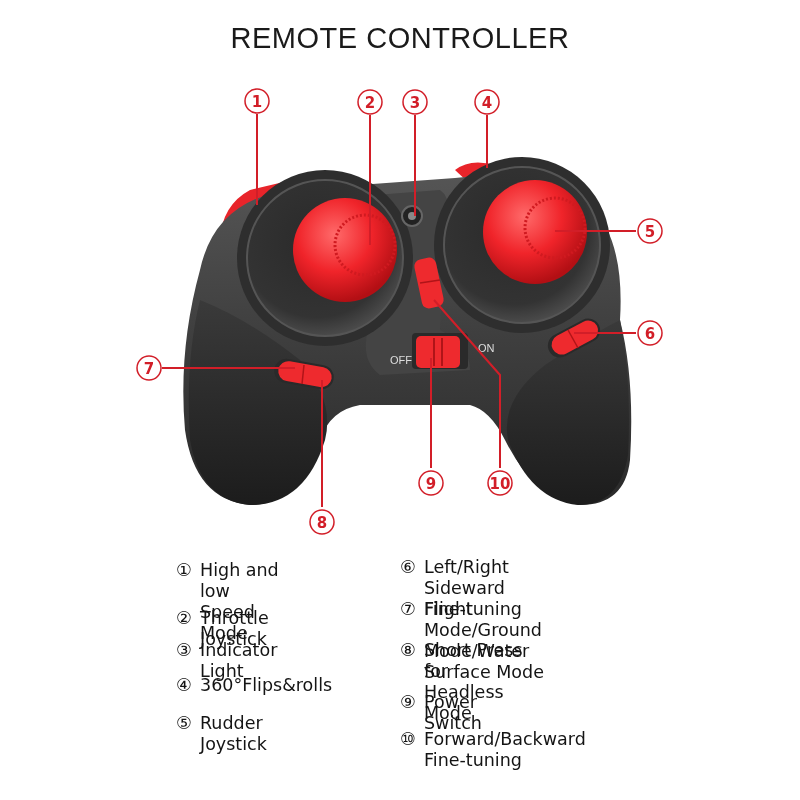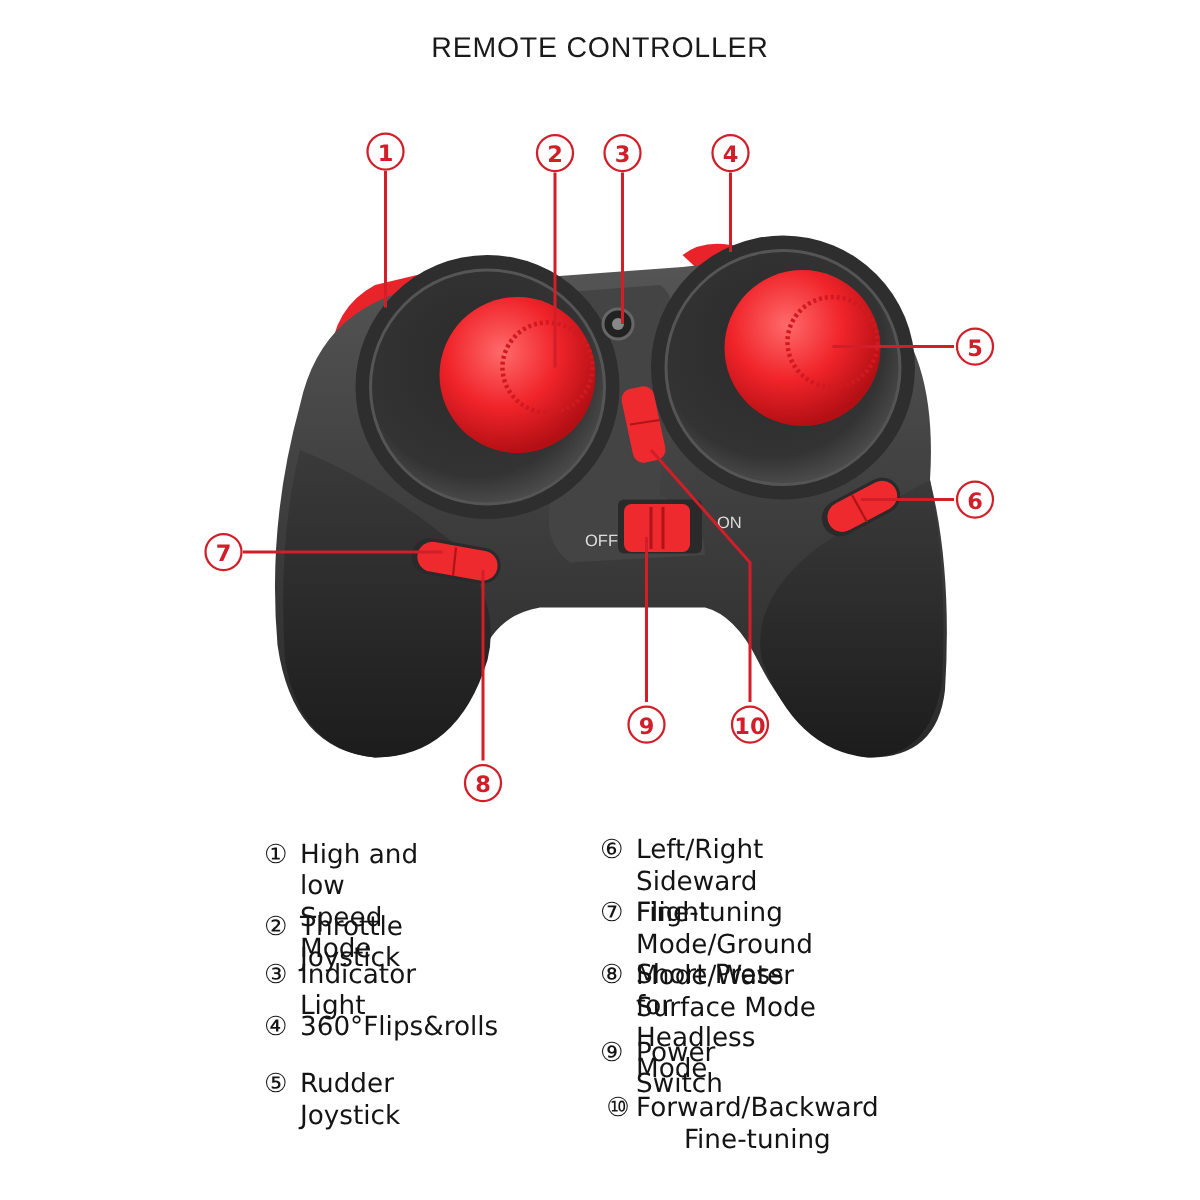--- a/index.html
+++ b/index.html
@@ -1,17 +1,17 @@
 <!DOCTYPE html>
 <html><head>
 <meta charset="utf-8">
 <style>
   html, body { margin:0; padding:0; }
   body { width:800px; height:800px; background:#ffffff; position:relative; overflow:hidden; font-family:"DejaVu Sans", sans-serif; }
-  .title { position:absolute; left:0; top:22px; width:800px; text-align:center; font-size:19px; letter-spacing:0.5px; color:#1a1a1a; font-family:"Liberation Sans", sans-serif; }
+  .title { position:absolute; left:0; top:22px; width:800px; text-align:center; font-size:29px; letter-spacing:0.5px; color:#1a1a1a; font-family:"Liberation Sans", sans-serif; }
   svg.diagram { position:absolute; left:0; top:0; }
   .callout-text { font-family:"DejaVu Sans", sans-serif; font-size:15px; font-weight:bold; fill:#d21e28; }
   .legend { position:absolute; color:#141414; font-size:17.5px; line-height:21px; font-family:"DejaVu Sans", sans-serif; }
   .legend-item { position:absolute; white-space:nowrap; }
   .legend-item .num { display:inline-block; width:24px; }
   .legend-item .txt { display:inline-block; vertical-align:top; white-space:pre-line; }
 </style>
 </head>
 <body>
 
@@ -183,17 +183,17 @@
     <span class="num">⑦</span><span class="txt">Flight Mode/Ground
 Mode/Water Surface Mode</span>
   </div>
   <div class="legend-item" style="left:400px; top:640px;">
     <span class="num">⑧</span><span class="txt">Short Press for Headless
 Mode</span>
   </div>
   <div class="legend-item" style="left:400px; top:692px;text-decoration:underline;">
     <span class="num">⑨</span><span class="txt">Power Switch</span>
   </div>
-  <div class="legend-item" style="left:400px; top:729px;text-align:center;">
+  <div class="legend-item" style="left:400px; top:729px;">
     <span class="num">⑩</span><span class="txt">Forward/Backward
 Fine-tuning</span>
   </div>
 </div>
 
 </body></html>

